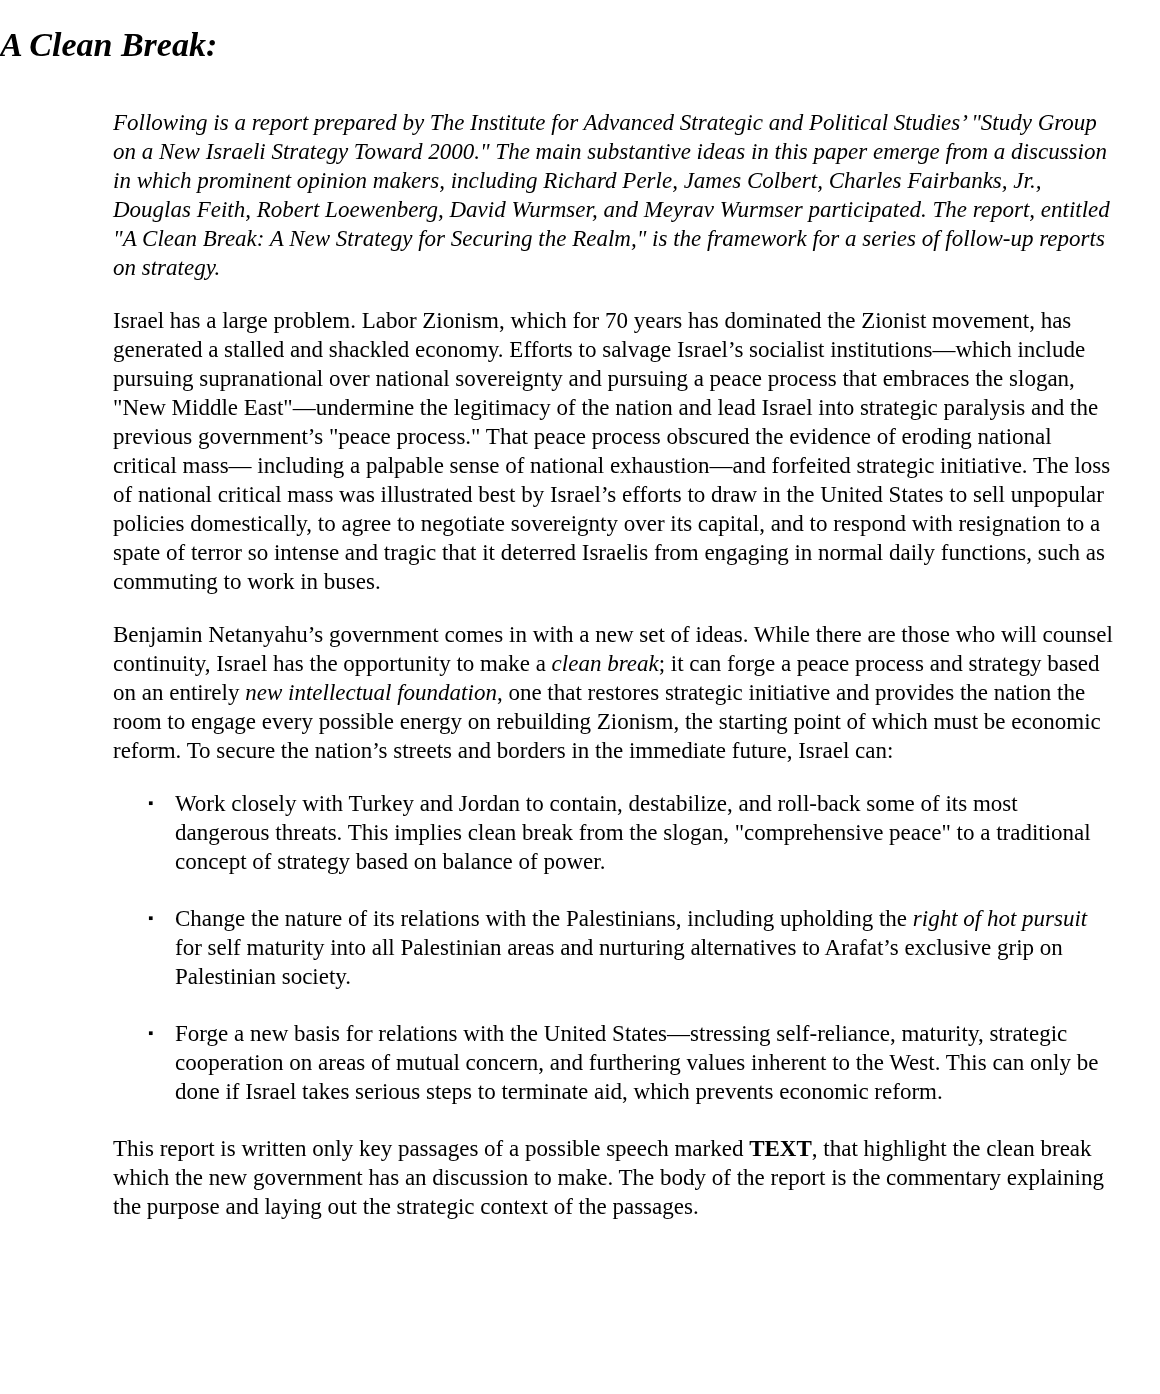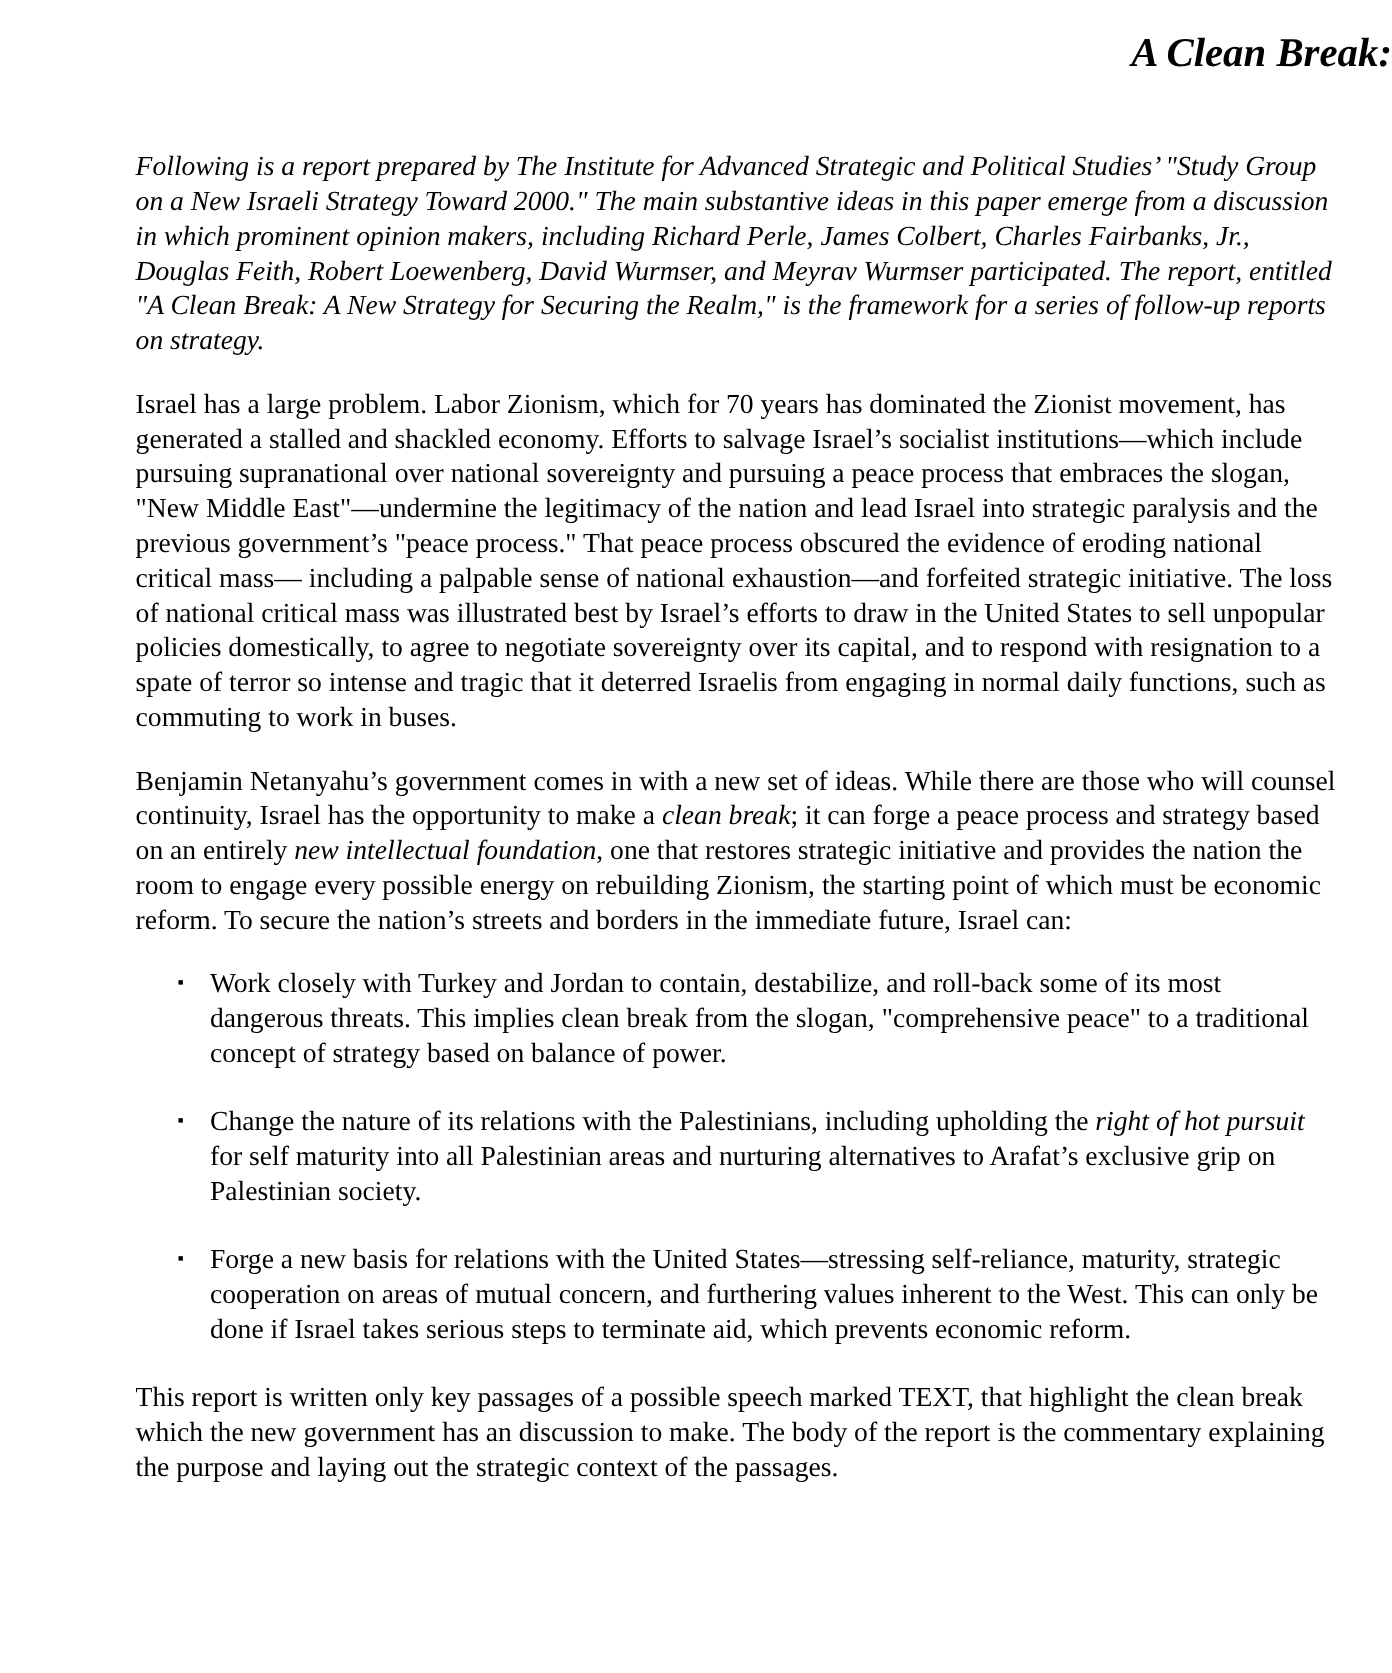--- a/index.html
+++ b/index.html
@@ -11,37 +11,37 @@
     position: relative;
     width: 1160px;
     height: 1394px;
     background: #ffffff;
     color: #000000;
     font-family: "Liberation Serif", "DejaVu Serif", serif;
     overflow: hidden;
   }
   .doc-title {
     padding-top: 24px;
-    text-align: right;
+    text-align: left;
     font-size: 34px;
     line-height: 42px;
     font-weight: bold;
     font-style: italic;
   }
   .doc-body {
     padding: 0 45px 0 113px; 
   }
   .para {
     font-size: 23px;
     line-height: 29px;
     margin: 0 0 24px 0;
     text-align: left;
   }
   .intro-para {
-    margin-top: 58px;
+    margin-top: 42px;
     font-style: italic;
   }
   .bullet-list {
     list-style: none;
     margin: 0 0 0 0;
     padding: 0;
   }
   .bullet-item {
     display: flex;
     align-items: flex-start;
@@ -53,21 +53,21 @@
     flex: 0 0 auto;
     width: 27px;
     margin-left: 35px;
     font-size: 15px;
     line-height: 29px;
   }
   .bullet-text {
     flex: 1 1 auto;
   }
   .run-italic { font-style: italic; text-align: center; }
-  .run-bold { font-weight: normal; }
+  .run-bold { font-weight: bold; }
 </style>
 </head>
 <body>
 
 <div class="page">
 
   <div class="doc-title">
     <div>A Clean Break:</div>
   </div>
 

